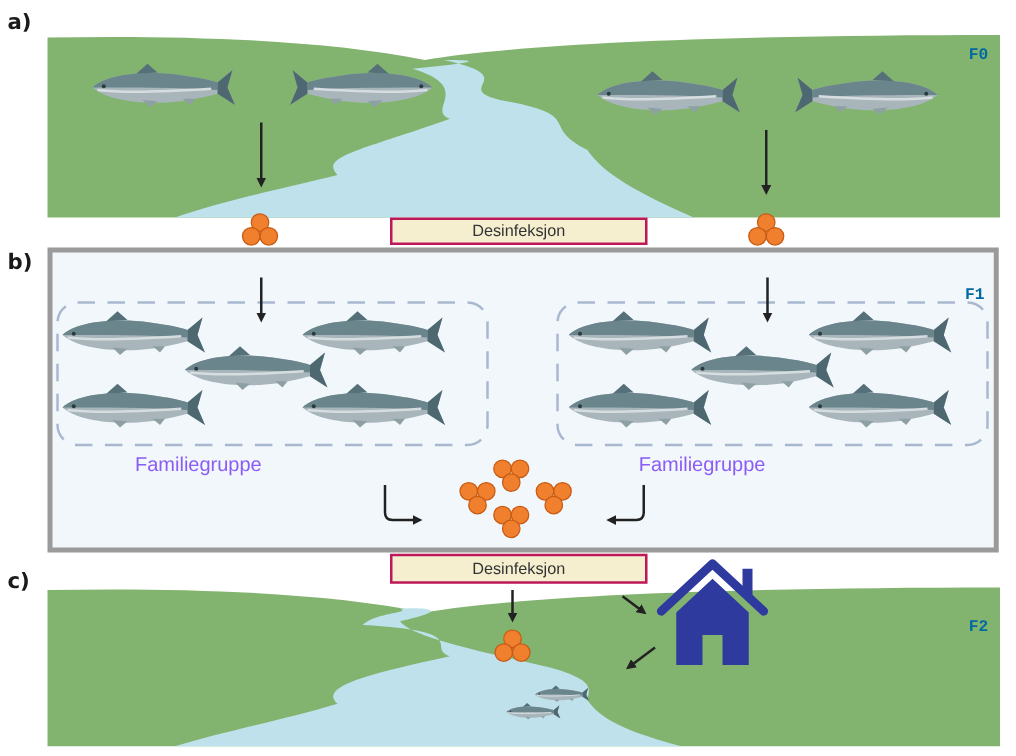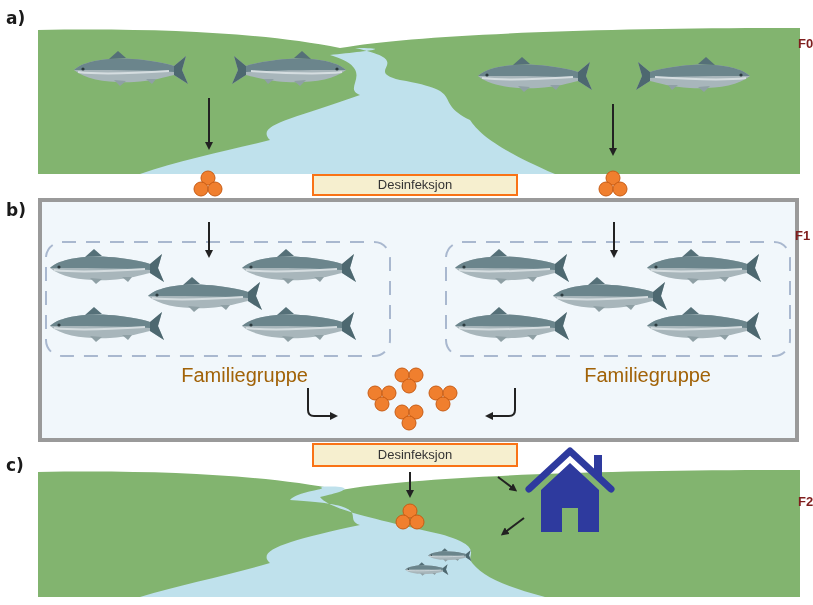--- a/index.html
+++ b/index.html
@@ -1,21 +1,21 @@
 <!DOCTYPE html>
 <html><head>
 <meta charset="utf-8">
 <style>
   html,body{margin:0;padding:0;background:#ffffff;}
   body{width:813px;height:605px;position:relative;overflow:hidden;font-family:"Liberation Sans",sans-serif;}
   .panel-label{position:absolute;font-family:"DejaVu Sans",sans-serif;font-weight:bold;font-size:17px;color:#1a1a1a;}
-  .gen-label{position:absolute;font-family:Liberation Sans, sans-serif;font-weight:bold;font-size:13px;color:#7f1d1d;margin-left:23px;}
-  .desinf{position:absolute;background:#f6efcf;border:2px solid #f97316;box-sizing:border-box;
+  .gen-label{position:absolute;font-family:Liberation Mono, monospace;font-weight:bold;font-size:13px;color:#0369a1;}
+  .desinf{position:absolute;background:#f6efcf;border:2px solid #be185d;box-sizing:border-box;
           font-size:13px;color:#333;text-align:center;line-height:18px;}
-  .family-label{position:absolute;font-size:20px;color:#a16207;text-align:right;width:200px;}
+  .family-label{position:absolute;font-size:16px;color:#8b5cf6;text-align:left;width:200px;}
   svg{position:absolute;left:0;top:0;}
 </style>
 </head>
 <body>
 
 <div class="panel-label" style="left:6px;top:8px;">a)</div>
 
 <svg width="813" height="605">
   <defs>
 

